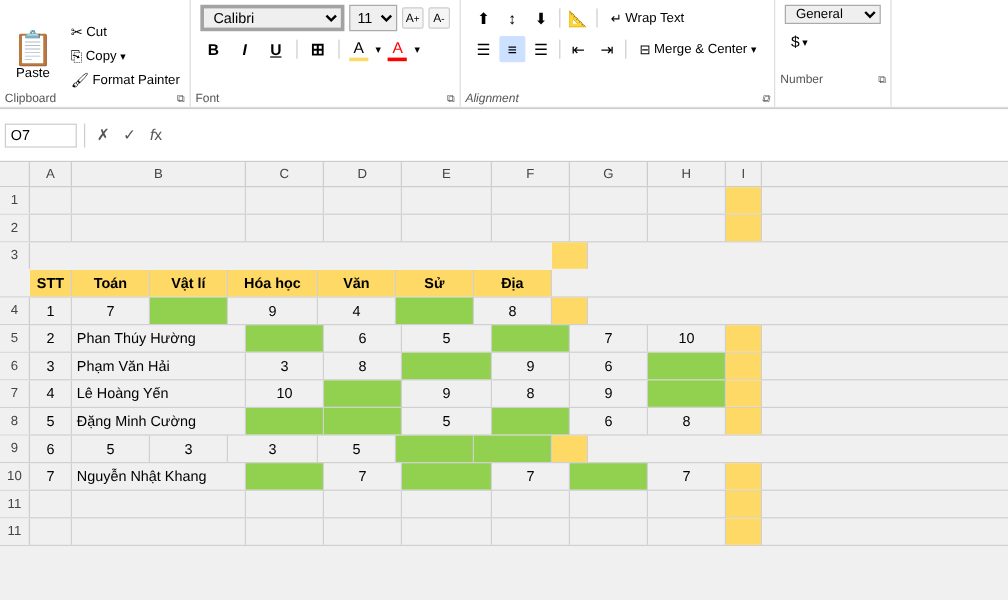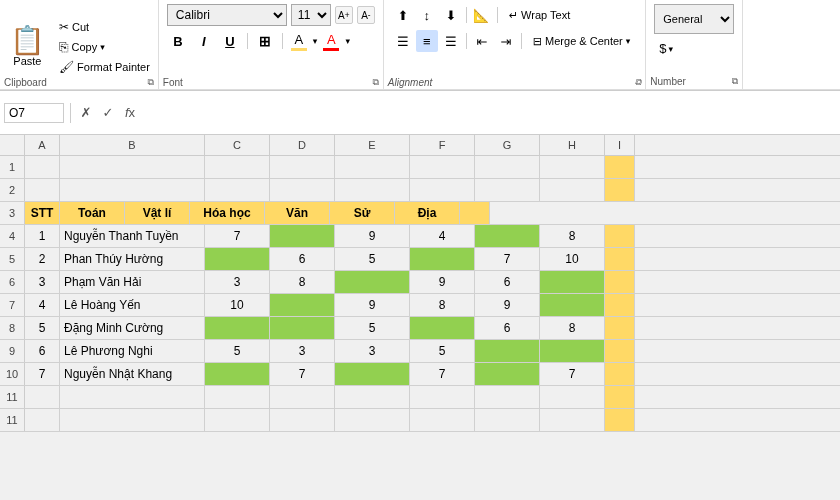--- a/index.html
+++ b/index.html
@@ -16,41 +16,41 @@
     .paste-btn { display: flex; flex-direction: column; align-items: center; justify-content: center; padding: 4px 6px; cursor: pointer; border-radius: 3px; }
     .paste-icon { font-size: 28px; line-height: 1; }
 
     .small-btn { display: flex; align-items: center; gap: 3px; padding: 2px 4px; cursor: pointer; border-radius: 2px; font-size: 11px; }
     .small-icon { font-size: 12px; }
 
     
     .font-group { align-items: flex-start; min-width: 200px; padding: 4px 8px; }
     .font-row1 { display: flex; align-items: center; gap: 4px; margin-bottom: 4px; }
     .font-row2 { display: flex; align-items: center; gap: 4px; margin-bottom: 4px; }
-    .font-name-select { width: 120px; height: 22px; font-size: 12px; border: 1px solid #a3a3a3; padding: 0 4px; }
+    .font-name-select { width: 120px; height: 22px; font-size: 12px; border: 3px solid #a3a3a3; padding: 0 4px; }
     .font-size-select { width: 40px; height: 22px; font-size: 12px; border: 1px solid #aaa; padding: 0 2px; }
     .font-size-btn { width: 18px; height: 18px; border: 1px solid #ccc; background: #f5f5f5; cursor: pointer; font-size: 10px; display: flex; align-items: center; justify-content: center; border-radius: 2px; }
 
     .font-format-btn { width: 22px; height: 22px; border: 1px solid transparent; background: transparent; cursor: pointer; font-size: 13px; font-weight: bold; display: flex; align-items: center; justify-content: center; border-radius: 2px; }
     .underline-btn { text-decoration: underline; }
 
     .color-btn { display: flex; flex-direction: column; align-items: center; cursor: pointer; position: relative; }
 
     
     .align-group { min-width: 180px; align-items: flex-start; padding: 4px 8px; }
     .align-row { display: flex; align-items: center; gap: 2px; margin-bottom: 4px; }
     .align-btn { width: 22px; height: 22px; border: 1px solid transparent; background: transparent; cursor: pointer; display: flex; align-items: center; justify-content: center; border-radius: 2px; font-size: 13px; }
     .align-btn.active { background: #cce0ff; }
     .wrap-btn { display: flex; align-items: center; gap: 3px; padding: 2px 6px; border: 1px solid transparent; background: transparent; cursor: pointer; border-radius: 2px; font-size: 11px; height: 22px; }
     .merge-btn { display: flex; align-items: center; gap: 3px; padding: 2px 6px; border: 1px solid transparent; background: transparent; cursor: pointer; border-radius: 2px; font-size: 11px; height: 22px; }
     .separator { width: 1px; background: #ccc; height: 16px; margin: 0 2px; }
 
     
     .number-group { min-width: 80px; align-items: flex-start; padding: 4px 8px; }
-    .number-select { width: 80px; height: 30px; font-size: 11px; border: 1px solid #aaa; padding: 0 4px; }
+    .number-select { width: 80px; height: 16px; font-size: 11px; border: 1px solid #aaa; padding: 0 4px; }
     .dollar-btn { display: flex; align-items: center; gap: 2px; padding: 2px 4px; cursor: pointer; font-size: 13px; border: 1px solid transparent; border-radius: 2px; }
 
     
     .formula-bar { display: flex; align-items: center; height: 44px; background: #fff; border-bottom: 1px solid #ccc; padding: 0 4px; gap: 4px; }
     .cell-ref { width: 60px; height: 20px; border: 1px solid #ccc; padding: 0 4px; font-size: 12px; }
     .formula-sep { width: 1px; height: 20px; background: #ccc; margin: 0 2px; }
     .formula-btn { width: 18px; height: 18px; cursor: pointer; display: flex; align-items: center; justify-content: center; font-size: 13px; color: #555; }
     .formula-input { flex: 1; height: 20px; border: none; outline: none; font-size: 12px; padding: 0 4px; }
 
     
@@ -60,21 +60,21 @@
     .col-headers { display: flex; background: #f0f0f0; border-bottom: 1px solid #ccc; }
     .row-num-header { width: 25px; border-right: 1px solid #ccc; background: #f0f0f0; }
     .col-header { display: flex; align-items: center; justify-content: center; font-size: 11px; color: #444; border-right: 1px solid #ccc; height: 20px; cursor: pointer; user-select: none; }
 
     
     .grid { display: flex; flex-direction: column; flex: 1; }
     .grid-row { display: flex; border-bottom: 1px solid #d0d0d0; }
     .row-num { width: 25px; min-width: 25px; display: flex; align-items: center; justify-content: center; font-size: 11px; color: #444; background: #f0f0f0; border-right: 1px solid #ccc; height: 22px; cursor: pointer; }
     .cell { display: flex; align-items: center; justify-content: center; border-right: 1px solid #d0d0d0; height: 22px; font-size: 12px; padding: 0 2px; cursor: cell; overflow: hidden; white-space: nowrap; }
     .cell.left { justify-content: flex-start; padding-left: 4px; }
-    .cell.header-cell { background: #FFD966; font-weight: bold; justify-content: center; }
+    .cell.header-cell { background: #FFD966; font-weight: bold; justify-content: center; margin-top: 23px; }
     .cell.green { background: #92D050; }
     .cell.yellow-accent { background: #FFD966; }
 
     
     .col-a { width: 35px; min-width: 35px; }
     .col-b { width: 145px; min-width: 145px; }
     .col-c { width: 65px; min-width: 65px; }
     .col-d { width: 65px; min-width: 65px; }
     .col-e { width: 75px; min-width: 75px; }
     .col-f { width: 65px; min-width: 65px; }
@@ -185,21 +185,21 @@
     <div class="ribbon-group number-group">
       <select class="number-select">
         <option>General</option>
       </select>
       <div style="display:flex;align-items:center;gap:2px;margin-top:4px;">
         <div class="dollar-btn">
           <span>$</span>
           <span style="font-size:9px;">▾</span>
         </div>
       </div>
-      <div style="position:absolute;bottom:1px;left:0;right:0;display:flex;align-items:center;justify-content:space-between;padding:1px 4px;">
+      <div style="position:absolute;bottom:16px;left:0;right:0;display:flex;align-items:center;justify-content:space-between;padding:1px 4px;">
         <span style="font-size:10px;color:#555;">Number</span>
         <span style="font-size:9px;color:#555;cursor:pointer;">⧉</span>
       </div>
     </div>
 
   </div>
 </div>
 
 <div class="formula-bar">
   <input class="cell-ref" type="text" value="O7" style="">
@@ -257,21 +257,20 @@
         <div class="cell col-d header-cell">Vật lí</div>
         <div class="cell col-e header-cell">Hóa học</div>
         <div class="cell col-f header-cell">Văn</div>
         <div class="cell col-g header-cell">Sử</div>
         <div class="cell col-h header-cell">Địa</div>
         <div class="cell col-i yellow-accent"></div>
       </div>
       <div class="grid-row">
         <div class="row-num">4</div>
         <div class="cell col-a">1</div>
-        <div class="cell col-b left">Nguyễn Thanh Tuyền</div>
         <div class="cell col-c">7</div>
         <div class="cell col-d green"></div>
         <div class="cell col-e">9</div>
         <div class="cell col-f">4</div>
         <div class="cell col-g green"></div>
         <div class="cell col-h">8</div>
         <div class="cell col-i yellow-accent"></div>
       </div>
       <div class="grid-row">
         <div class="row-num">5</div>
@@ -317,21 +316,20 @@
         <div class="cell col-d green"></div>
         <div class="cell col-e">5</div>
         <div class="cell col-f green"></div>
         <div class="cell col-g">6</div>
         <div class="cell col-h">8</div>
         <div class="cell col-i yellow-accent"></div>
       </div>
       <div class="grid-row">
         <div class="row-num">9</div>
         <div class="cell col-a">6</div>
-        <div class="cell col-b left">Lê Phương Nghi</div>
         <div class="cell col-c">5</div>
         <div class="cell col-d">3</div>
         <div class="cell col-e">3</div>
         <div class="cell col-f">5</div>
         <div class="cell col-g green"></div>
         <div class="cell col-h green"></div>
         <div class="cell col-i yellow-accent"></div>
       </div>
       <div class="grid-row">
         <div class="row-num">10</div>

